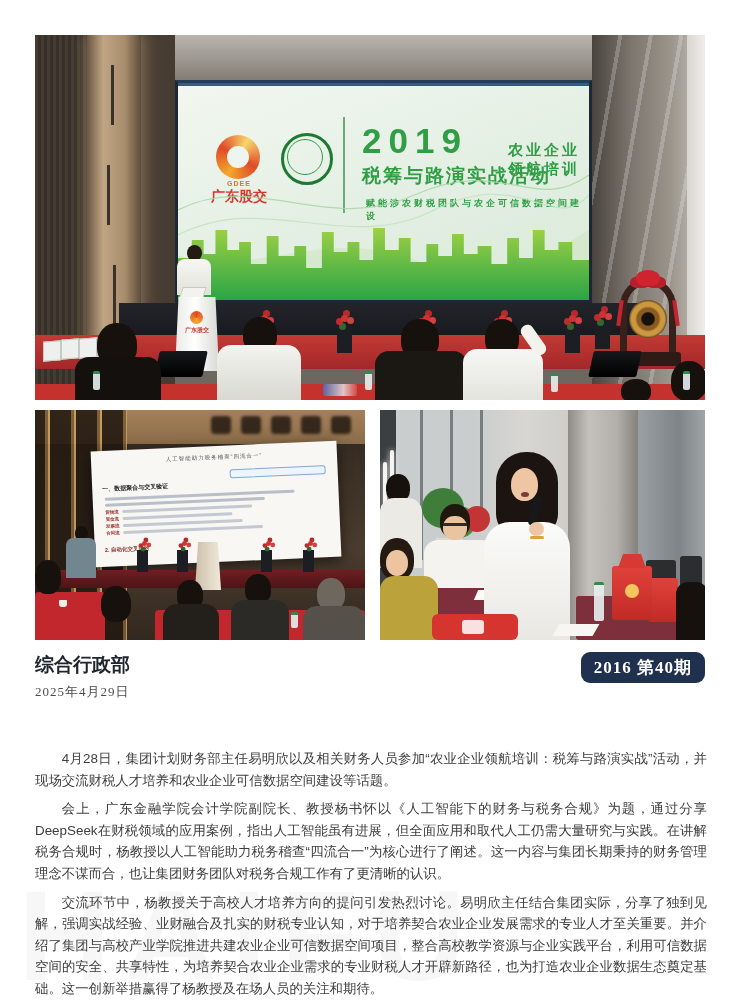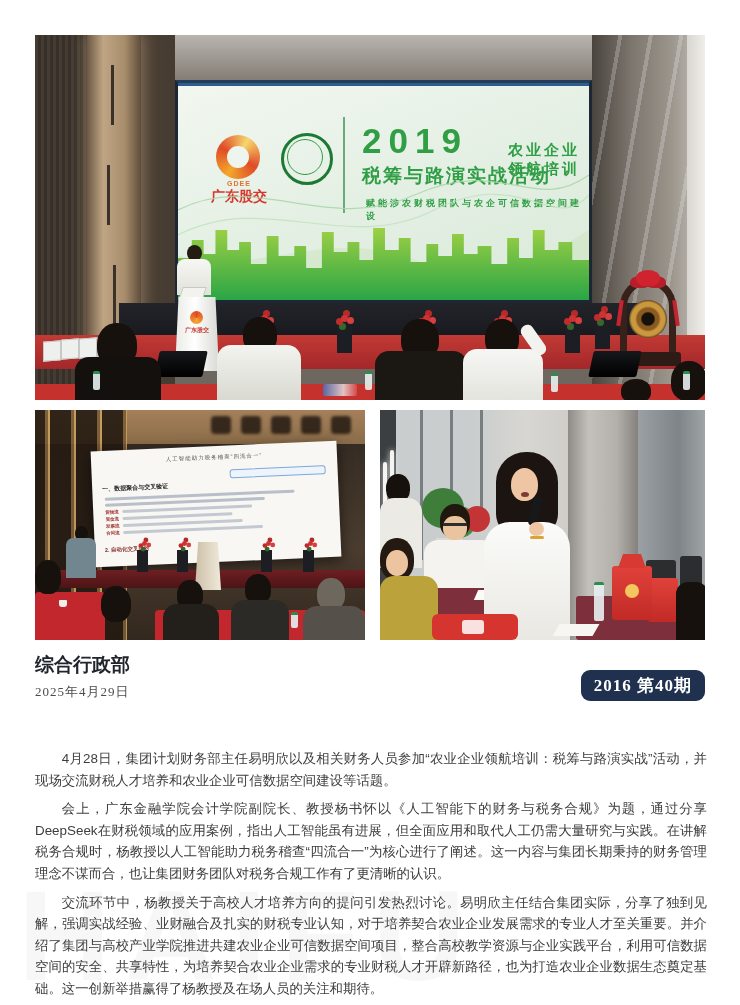--- a/index.html
+++ b/index.html
@@ -127,21 +127,21 @@
   .woman-face{left:131px;top:58px;width:27px;height:33px;border-radius:50% 50% 46% 46%;background:#eec6a4;}
   .woman-mouth{left:141px;top:82px;width:8px;height:5px;border-radius:50%;background:#7c3a36;}
   .woman-body{left:104px;top:112px;width:86px;height:118px;border-radius:26px 26px 0 0;background:linear-gradient(180deg,#fbfbf9,#e9e8e3);}
   .mic{left:151px;top:86px;width:9px;height:30px;background:#17181a;border-radius:4px;transform:rotate(14deg);}
   .hand{left:149px;top:112px;width:15px;height:14px;border-radius:50%;background:#eec6a4;}
   .bracelet{left:150px;top:126px;width:14px;height:3px;background:#d9a33a;border-radius:2px;}
   .redsign{left:52px;top:204px;width:86px;height:26px;background:#d6352f;border-radius:6px;}
   .redsign .dot{position:absolute;left:30px;top:6px;width:22px;height:14px;background:#fff;border-radius:3px;opacity:.85;}
 
   
-  .meta{left:35px;top:652px;width:670px;display:flex;align-items:flex-end;gap:44px;}
+  .meta{left:35px;top:652px;width:670px;display:flex;align-items:flex-start;gap:44px;}
   .dept{font-family:"Liberation Serif","DejaVu Serif",serif;font-size:19px;font-weight:bold;color:#20242c;}
   .date{font-family:"Liberation Serif","DejaVu Serif",serif;font-size:13px;color:#4c4c4c;margin-top:5px;letter-spacing:1px;}
   .badge{margin-left:auto;background:#20304f;color:#fff;font-family:"Liberation Serif","DejaVu Serif",serif;
      font-size:17px;font-weight:bold;padding:4px 13px;border-radius:9px;letter-spacing:1px;}
   .headline{left:35px;top:711px;width:670px;display:flex;gap:9px;}
   .sq{width:9px;height:9px;background:#141414;margin-top:7px;flex:none;}
   .headline h1{margin:0;font-size:17.5px;font-weight:900;color:#141414;letter-spacing:.5px;}
   .paras{left:35px;top:748px;width:672px;z-index:2;}
   .paras p{margin:0 0 7px;font-size:13.4px;line-height:21.6px;color:#3d3d3d;text-align:justify;text-indent:2em;}
   .watermark{left:18px;top:862px;font-size:128px;font-weight:900;letter-spacing:14px;color:rgba(70,70,70,.045);z-index:1;}

